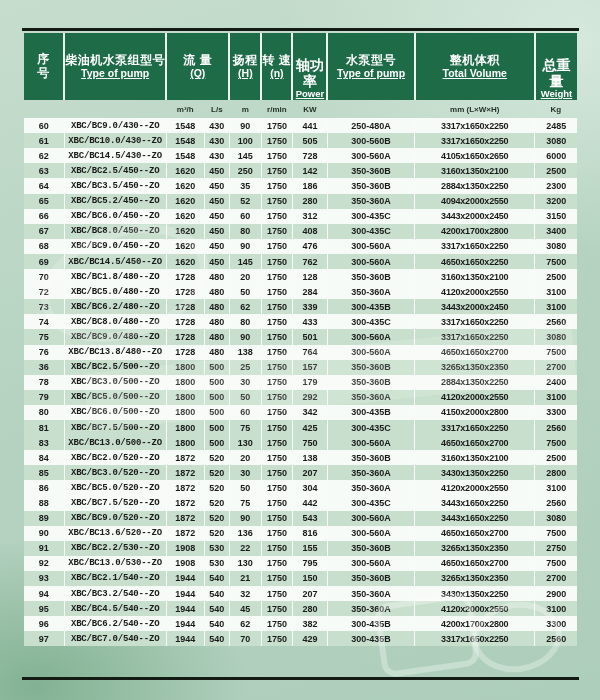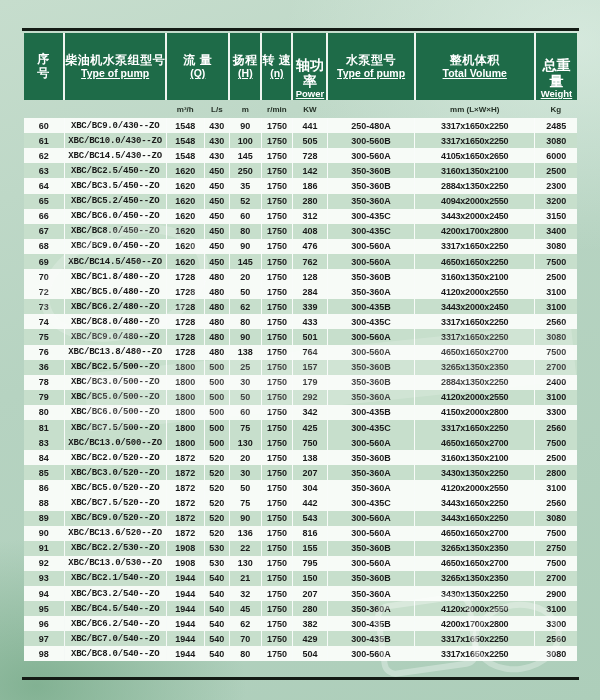--- a/index.html
+++ b/index.html
@@ -531,32 +531,20 @@
     <td class="model">XBC/BC7.0/540--ZO</td>
     <td>1944</td>
     <td>540</td>
     <td>70</td>
     <td>1750</td>
     <td>429</td>
     <td>300-435B</td>
     <td class="volume">3317x1650x2250</td>
     <td>2560</td>
   </tr>
-      <tr class="data-row">
-    <td>98</td>
-    <td class="model">XBC/BC8.0/540--ZO</td>
-    <td>1944</td>
-    <td>540</td>
-    <td>80</td>
-    <td>1750</td>
-    <td>504</td>
-    <td>300-560A</td>
-    <td class="volume">3317x1650x2250</td>
-    <td>3080</td>
-  </tr>
     </tbody>
 </table>
 
 <div class="rule rule-bottom"></div>
 
 <div class="wm wm-ellipse"></div>
 <div class="wm wm-band"></div>
 <div class="wm wm-seal1"></div>
 <div class="wm wm-seal2"></div>
 

